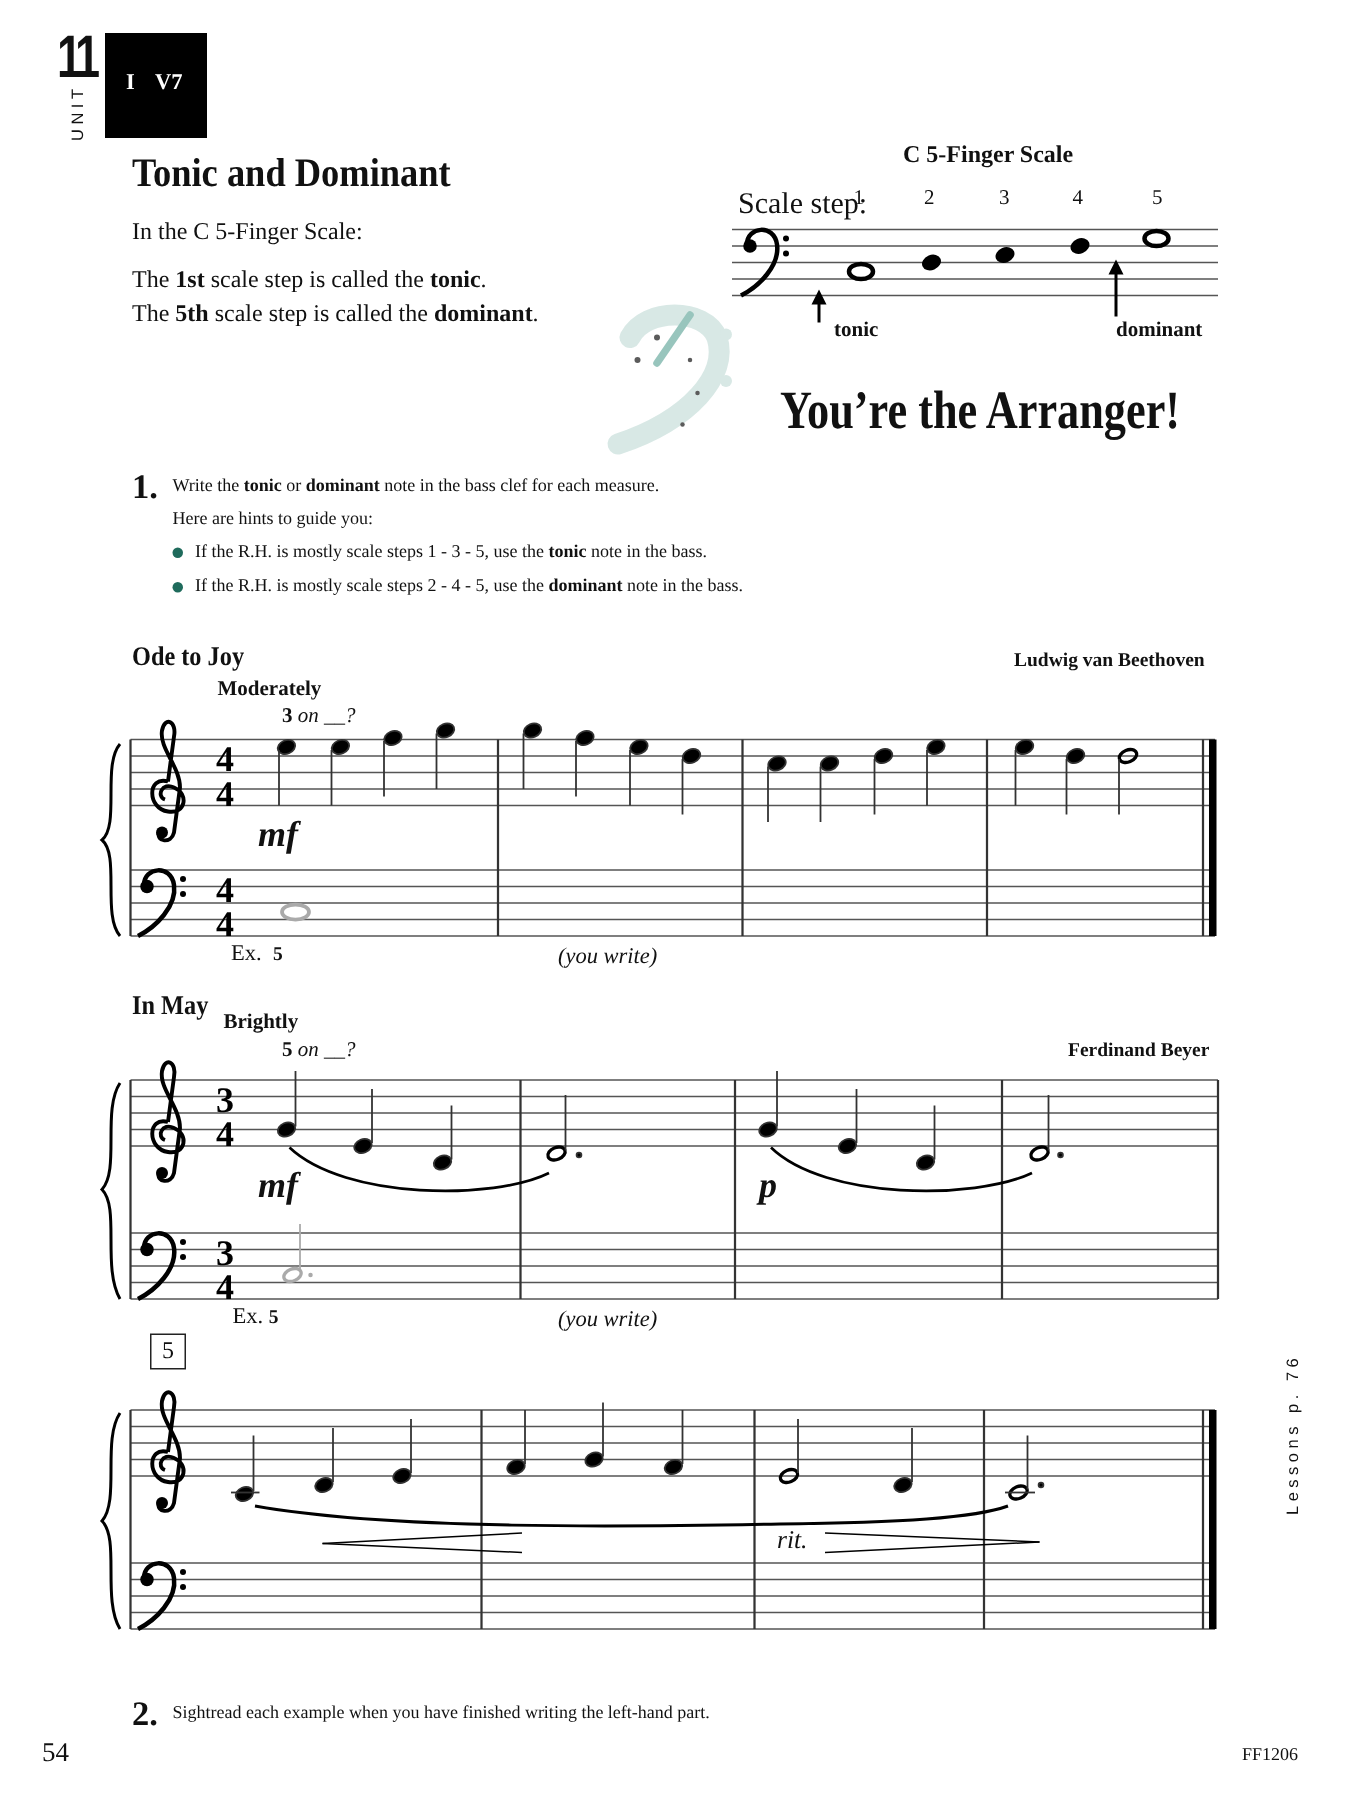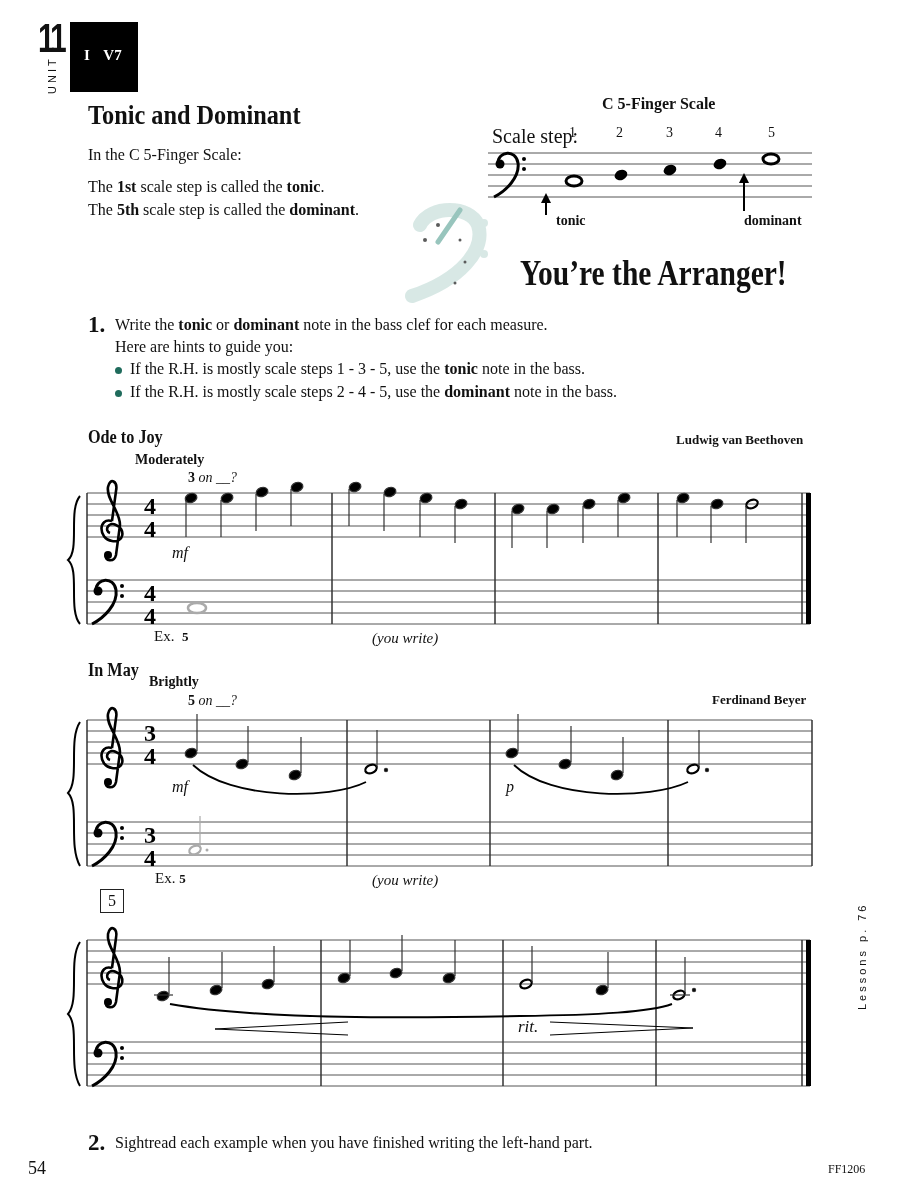--- a/index.html
+++ b/index.html
@@ -10,30 +10,30 @@
   .unit-word { left: 44px; top: 62px; width: 30px; font-family: "Liberation Sans", sans-serif; font-size: 11px; letter-spacing: 3px; transform: rotate(-90deg); transform-origin: left top; top: 94px; left: 46px; }
   .unit-box { left: 70px; top: 22px; width: 68px; height: 70px; background: #000; color: #fff; font-weight: bold; font-size: 15px; padding-top: 25px; padding-left: 14px; word-spacing: 10px; }
   .title { left: 88px; top: 100px; font-size: 27px; font-weight: bold; transform: scaleX(0.9); transform-origin: left top; }
   .intro { left: 88px; top: 146px; font-size: 16px; }
   .intro-line { left: 88px; font-size: 16px; }
   .scale-title { left: 602px; top: 95px; font-size: 16px; font-weight: bold; }
   .scale-step { left: 492px; top: 125px; font-size: 20px; }
   .step-num { top: 125px; font-size: 14px; }
   .arranger-title { left: 520px; top: 252px; font-size: 36px; font-weight: bold; transform: scaleX(0.82); transform-origin: left top; white-space: nowrap; }
   .num-big { font-size: 23px; font-weight: bold; }
-  .instr { font-size: 16px; }
+  .instr { font-size: 12px; }
   .bullet { display: inline-block; width: 7px; height: 7px; border-radius: 50%; background: #1f6b5c; margin-right: 8px; vertical-align: middle; }
   .piece-title { font-size: 18px; font-weight: bold; transform: scaleX(0.9); transform-origin: left top; }
   .tempo { font-size: 14px; font-weight: bold; }
   .composer { font-size: 13px; font-weight: bold; }
   .hint { font-size: 14px; }
   .hint i { font-style: italic; margin-top: 16px; }
   .ex-label { font-size: 15px; }
   .you-write { font-size: 15px; font-style: italic; }
-  .dyn { font-size: 16px; font-style: italic; font-weight: normal; }
+  .dyn { font-size: 24px; font-style: italic; font-weight: bold; }
   .side-note { left: 856px; top: 930px; font-family: "Liberation Sans", sans-serif; font-size: 11px; letter-spacing: 3px; transform: rotate(-90deg); transform-origin: left top; top: 1010px; white-space: nowrap; }
   .footer-page { left: 28px; top: 1158px; font-size: 18px; }
   .footer-code { left: 828px; top: 1162px; font-size: 12px; }
   .measure-box { border: 1px solid #222; width: 24px; height: 24px; text-align: center; font-size: 16px; line-height: 22px; }
   svg.music { position: absolute; left: 0; top: 0; }
 </style>
 </head>
 <body>
 
 <div class="abs unit-num">11</div>
@@ -67,21 +67,21 @@
 </div>
 <div class="abs instr" style="left:115px;top:338px">Here are hints to guide you:</div>
 <div class="abs instr" style="left:115px;top:360px">
   <span class="bullet"></span><span>If the R.H. is mostly scale steps 1 - 3 - 5, use the </span><b>tonic</b><span> note in the bass.</span>
 </div>
 <div class="abs instr" style="left:115px;top:383px">
   <span class="bullet"></span><span>If the R.H. is mostly scale steps 2 - 4 - 5, use the </span><b>dominant</b><span> note in the bass.</span>
 </div>
 
 <div class="abs piece-title" style="left:88px;top:427px">Ode to Joy</div>
-<div class="abs tempo" style="left:135px;top:452px">Moderately</div>
+<div class="abs tempo" style="left:145px;top:452px">Moderately</div>
 <div class="abs composer" style="left:676px;top:432px">Ludwig van Beethoven</div>
 <div class="abs hint" style="left:188px;top:470px"><b>3</b> <i>on __?</i></div>
 <div class="abs dyn" style="left:172px;top:544px">mf</div>
 <div class="abs ex-label" style="left:154px;top:628px"><span>Ex.</span>&nbsp;&nbsp;<b style="font-size:13px">5</b></div>
 <div class="abs you-write" style="left:372px;top:630px">(you write)</div>
 
 <div class="abs piece-title" style="left:88px;top:660px">In May</div>
 <div class="abs tempo" style="left:149px;top:674px">Brightly</div>
 <div class="abs composer" style="left:712px;top:692px">Ferdinand Beyer</div>
 <div class="abs hint" style="left:188px;top:693px"><b>5</b> <i>on __?</i></div>

